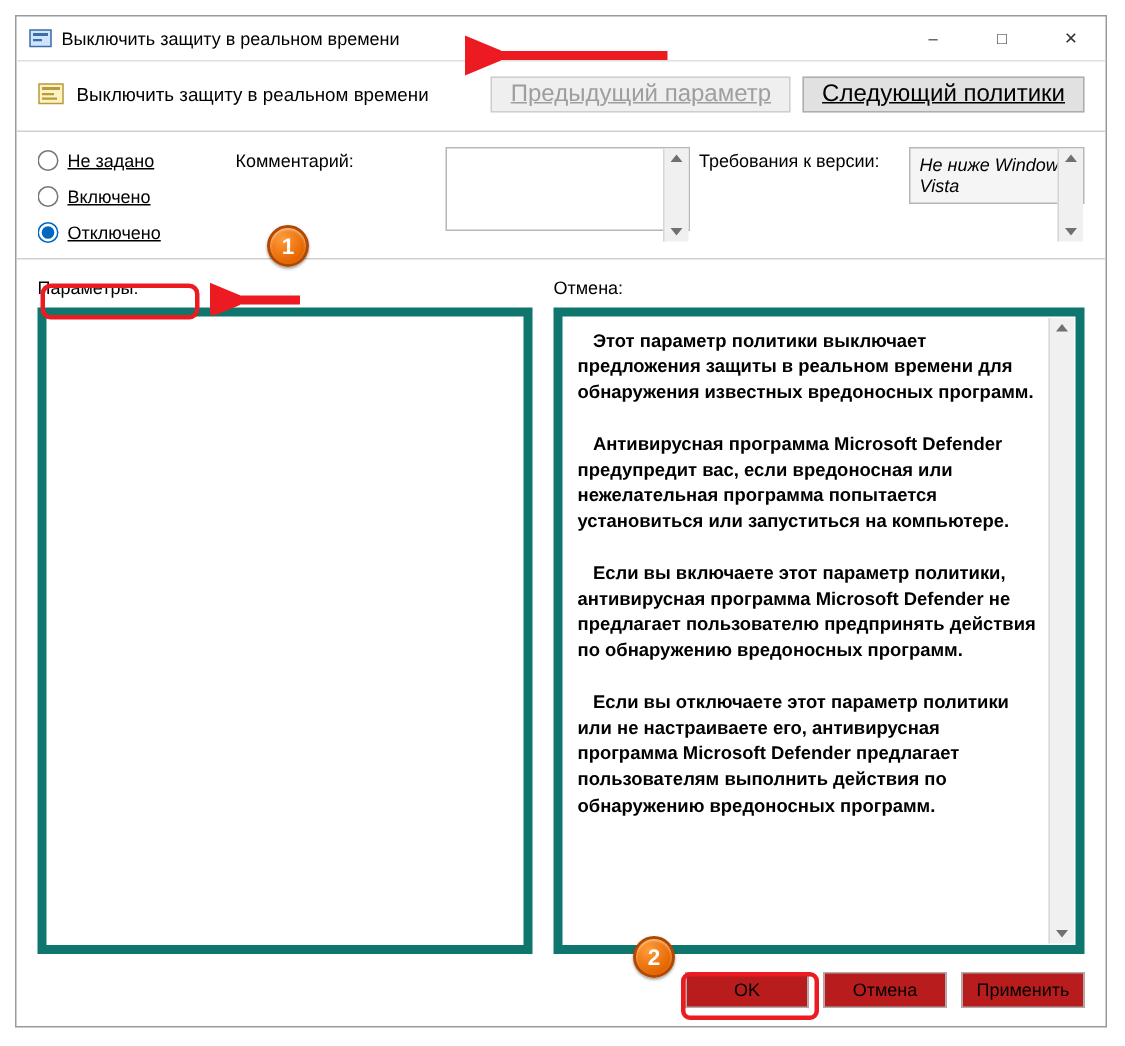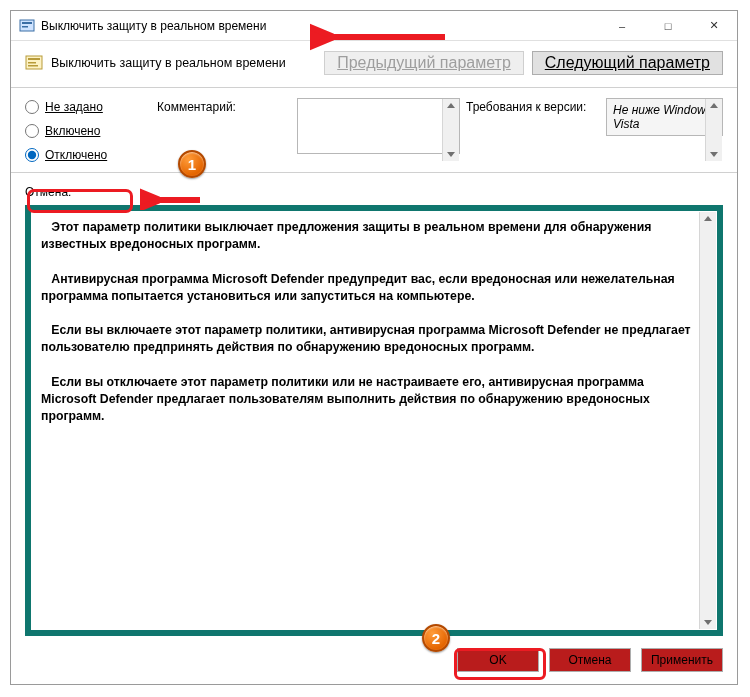--- a/index.html
+++ b/index.html
@@ -205,21 +205,21 @@
     <span class="header-icon">
       <svg viewBox="0 0 18 18">
           <rect x="1" y="2" width="16" height="13" fill="#fdf2c4" stroke="#b89b3a"></rect>
           <rect x="3" y="4" width="12" height="2" fill="#b89b3a"></rect>
           <rect x="3" y="8" width="8" height="1.5" fill="#b89b3a"></rect>
           <rect x="3" y="11" width="10" height="1.5" fill="#b89b3a"></rect>
         </svg>
     </span>
     <span class="header-title">Выключить защиту в реальном времени</span>
     <span class="nav-btn disabled">Предыдущий параметр</span>
-    <span class="nav-btn">Следующий параметр</span>
+    <span class="nav-btn">Следующий политики</span>
   </div>
 
   <div class="divider"></div>
 
   <div class="config-row">
     <div class="radio-col">
       <div class="radio-item">
         <input type="radio" name="st" style="">
         <label>Не задано</label>
       </div>
@@ -246,20 +246,24 @@
           <div class="req-area">Не ниже Windows Vista</div>
           <div class="vscroll-hint"></div>
         </div>
       </div>
     </div>
   </div>
 
   <div class="divider" style="margin-top:10px;"></div>
 
   <div class="main-split">
+    <div class="col-left">
+      <div class="section-label">Параметры:</div>
+      <div class="panel"></div>
+    </div>
     <div class="col-right">
       <div class="section-label">Отмена:</div>
       <div class="panel rel-wrap">
         <div class="help-text">   Этот параметр политики выключает предложения защиты в реальном времени для обнаружения известных вредоносных программ.
 
    Антивирусная программа Microsoft Defender предупредит вас, если вредоносная или нежелательная программа попытается установиться или запуститься на компьютере.
 
    Если вы включаете этот параметр политики, антивирусная программа Microsoft Defender не предлагает пользователю предпринять действия по обнаружению вредоносных программ.
 
    Если вы отключаете этот параметр политики или не настраиваете его, антивирусная программа Microsoft Defender предлагает пользователям выполнить действия по обнаружению вредоносных программ.</div>

